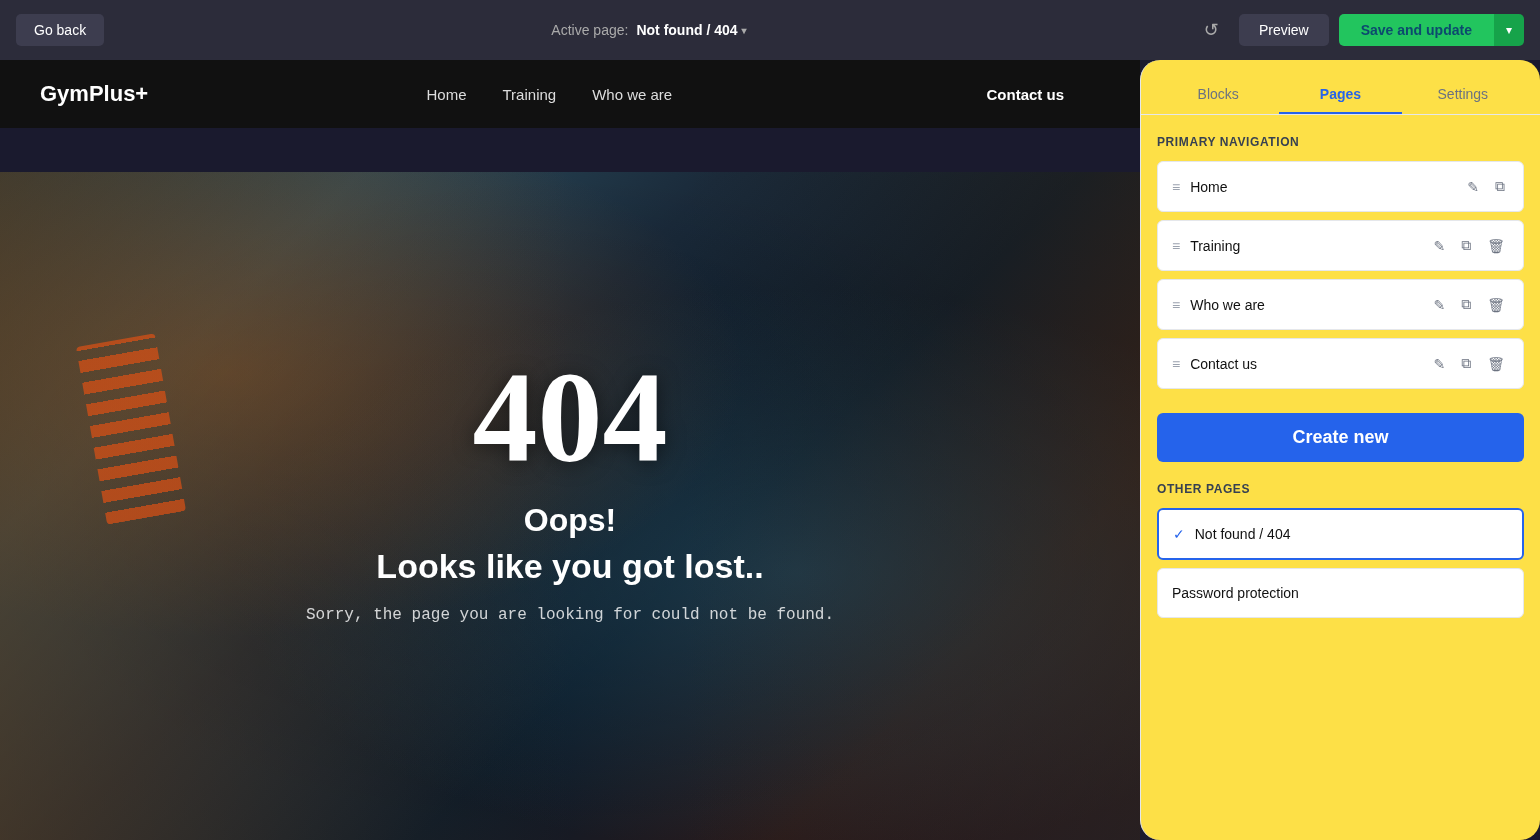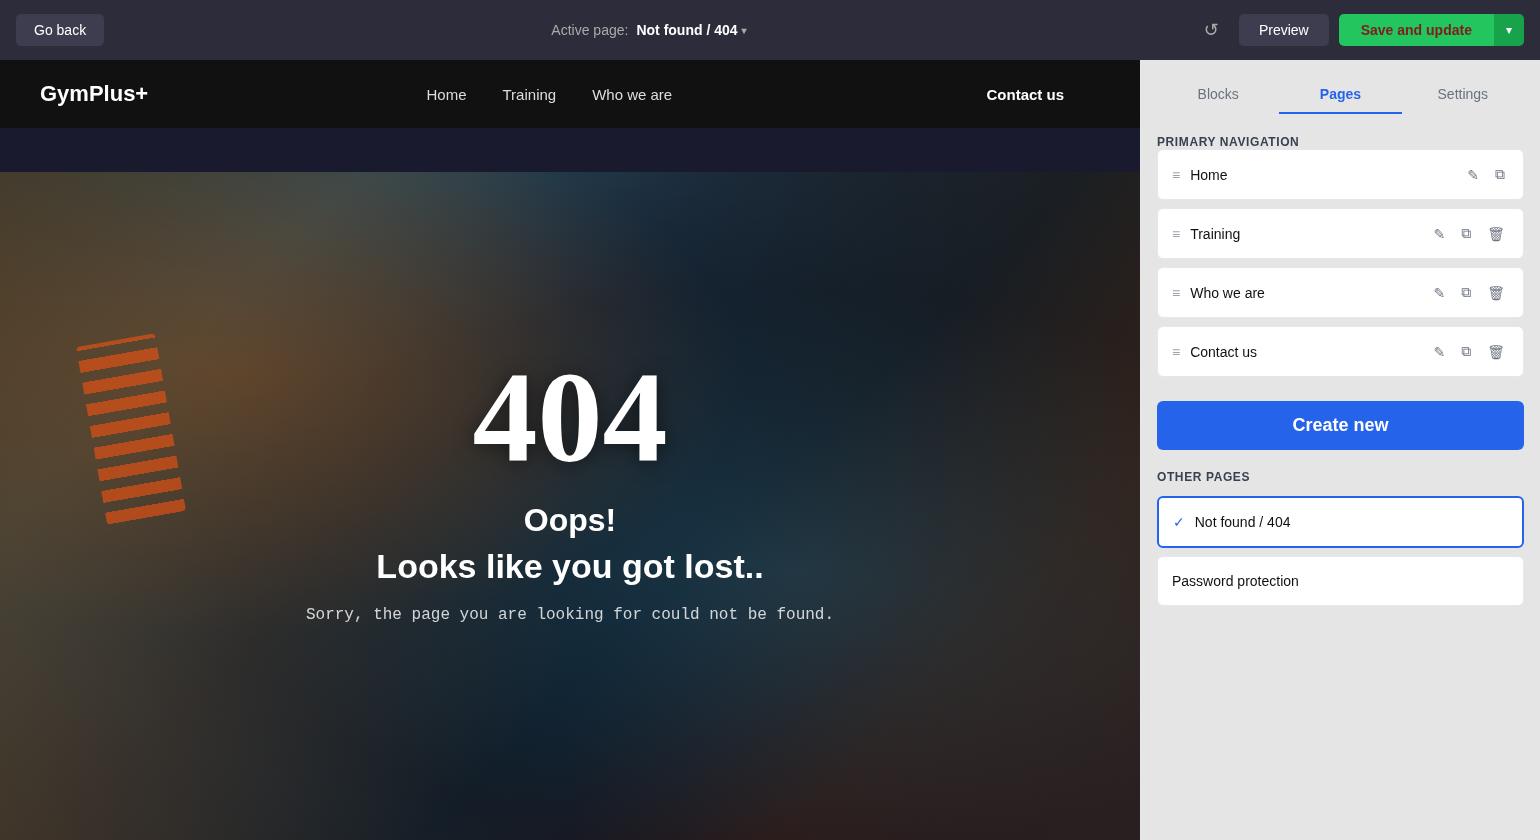--- a/index.html
+++ b/index.html
@@ -58,21 +58,21 @@
       color: #fff;
       padding: 8px 20px;
       border-radius: 5px;
       font-size: 14px;
       cursor: pointer;
     }
     .save-update-wrapper { display: flex; align-items: stretch; border-radius: 5px; overflow: hidden; }
     .save-update-btn {
       background: #22c55e;
       border: none;
-      color: #7f1d1d;
+      color: #0c4a6e;
       padding: 8px 22px;
       font-size: 14px;
       font-weight: 600;
       cursor: pointer;
     }
     .save-update-arrow {
       background: #16a34a;
       border: none;
       color: #fff;
       padding: 8px 12px;
@@ -227,25 +227,26 @@
       padding: 18px 50px;
       font-size: 16px;
       font-weight: 600;
       border-radius: 4px;
       cursor: pointer;
     }
 
     
     .right-panel {
       width: 400px;
-      background: #e5e5e5;
+      background: #fde047;
       display: flex;
       flex-direction: column;
       border-left: 1px solid #e5e7eb;
       flex-shrink: 0;
+      border-radius: 20px;
     }
 
     
     .panel-tabs {
       display: flex;
       border-bottom: 1px solid #e5e7eb;
       padding: 16px 16px 0;
       gap: 0;
     }
     .panel-tab {
@@ -272,20 +273,21 @@
       flex: 1;
       overflow-y: auto;
       padding: 20px 16px;
     }
 
     .section-label {
       font-size: 12px;
       font-weight: 700;
       color: #374151;
       letter-spacing: 0.05em;
+      margin-bottom: 12px;
     }
 
     
     .nav-item {
       background: #fff;
       border: 1px solid #e5e7eb;
       border-radius: 6px;
       padding: 14px 14px;
       display: flex;
       align-items: center;

